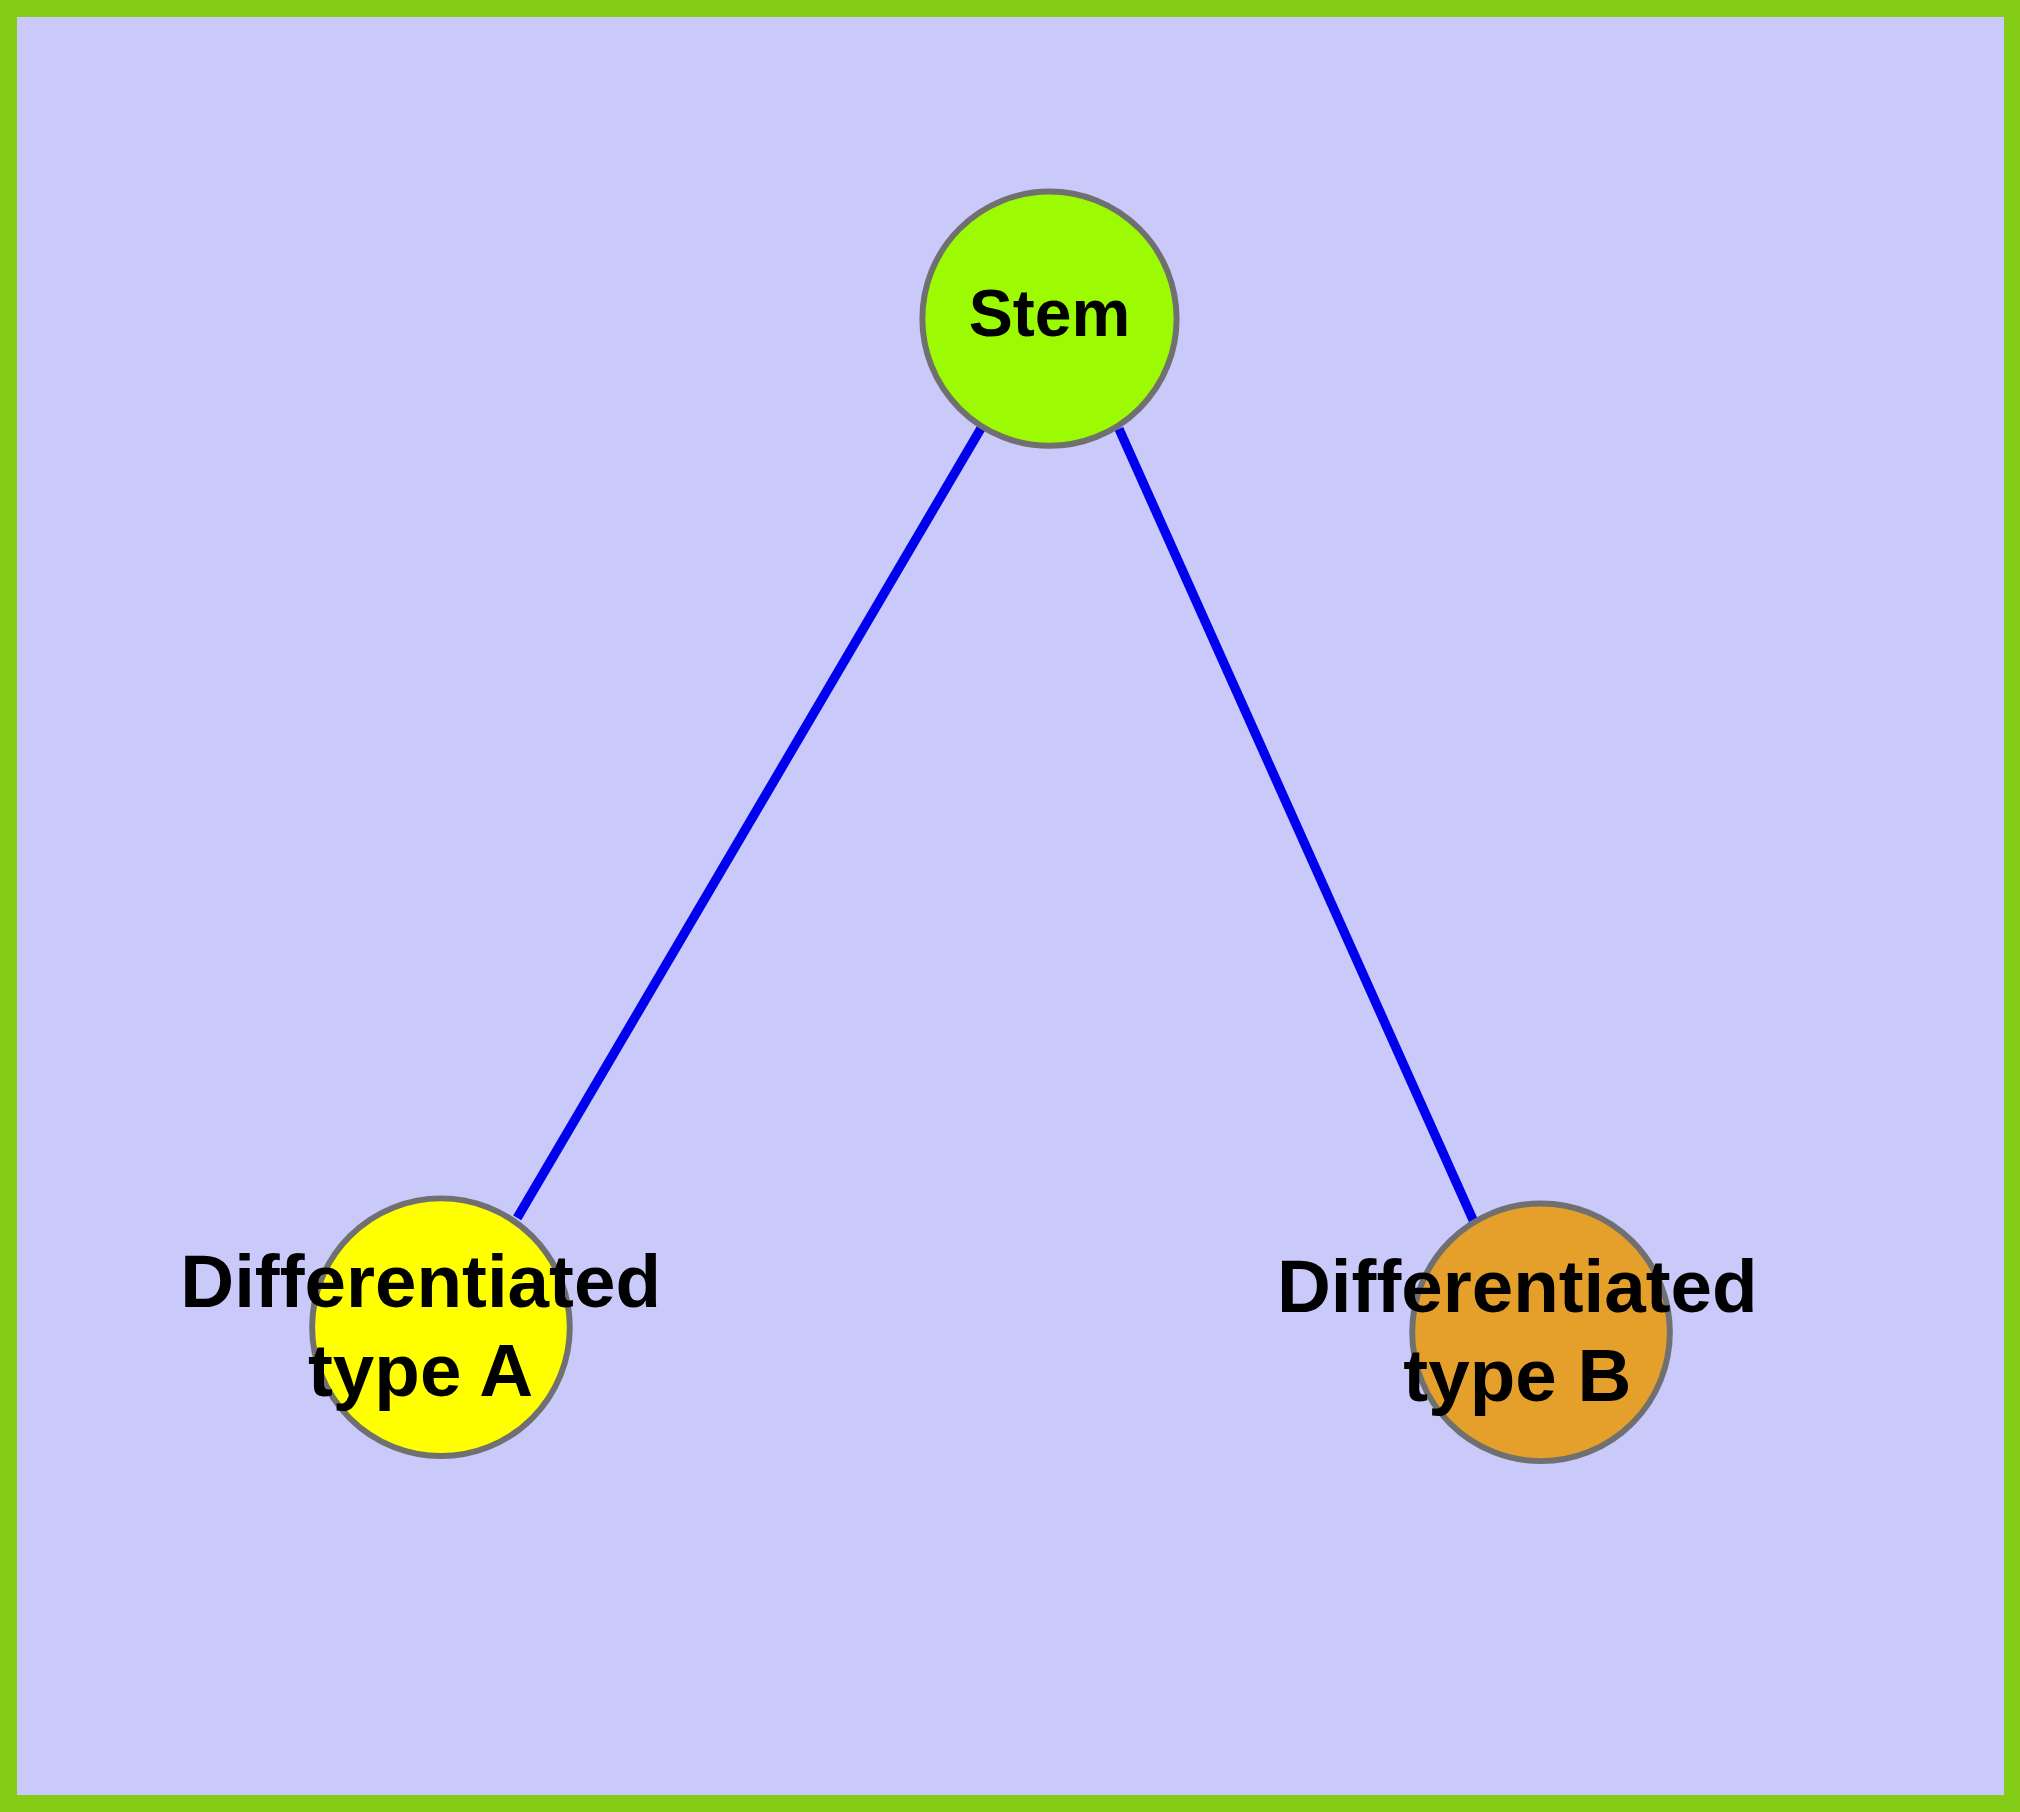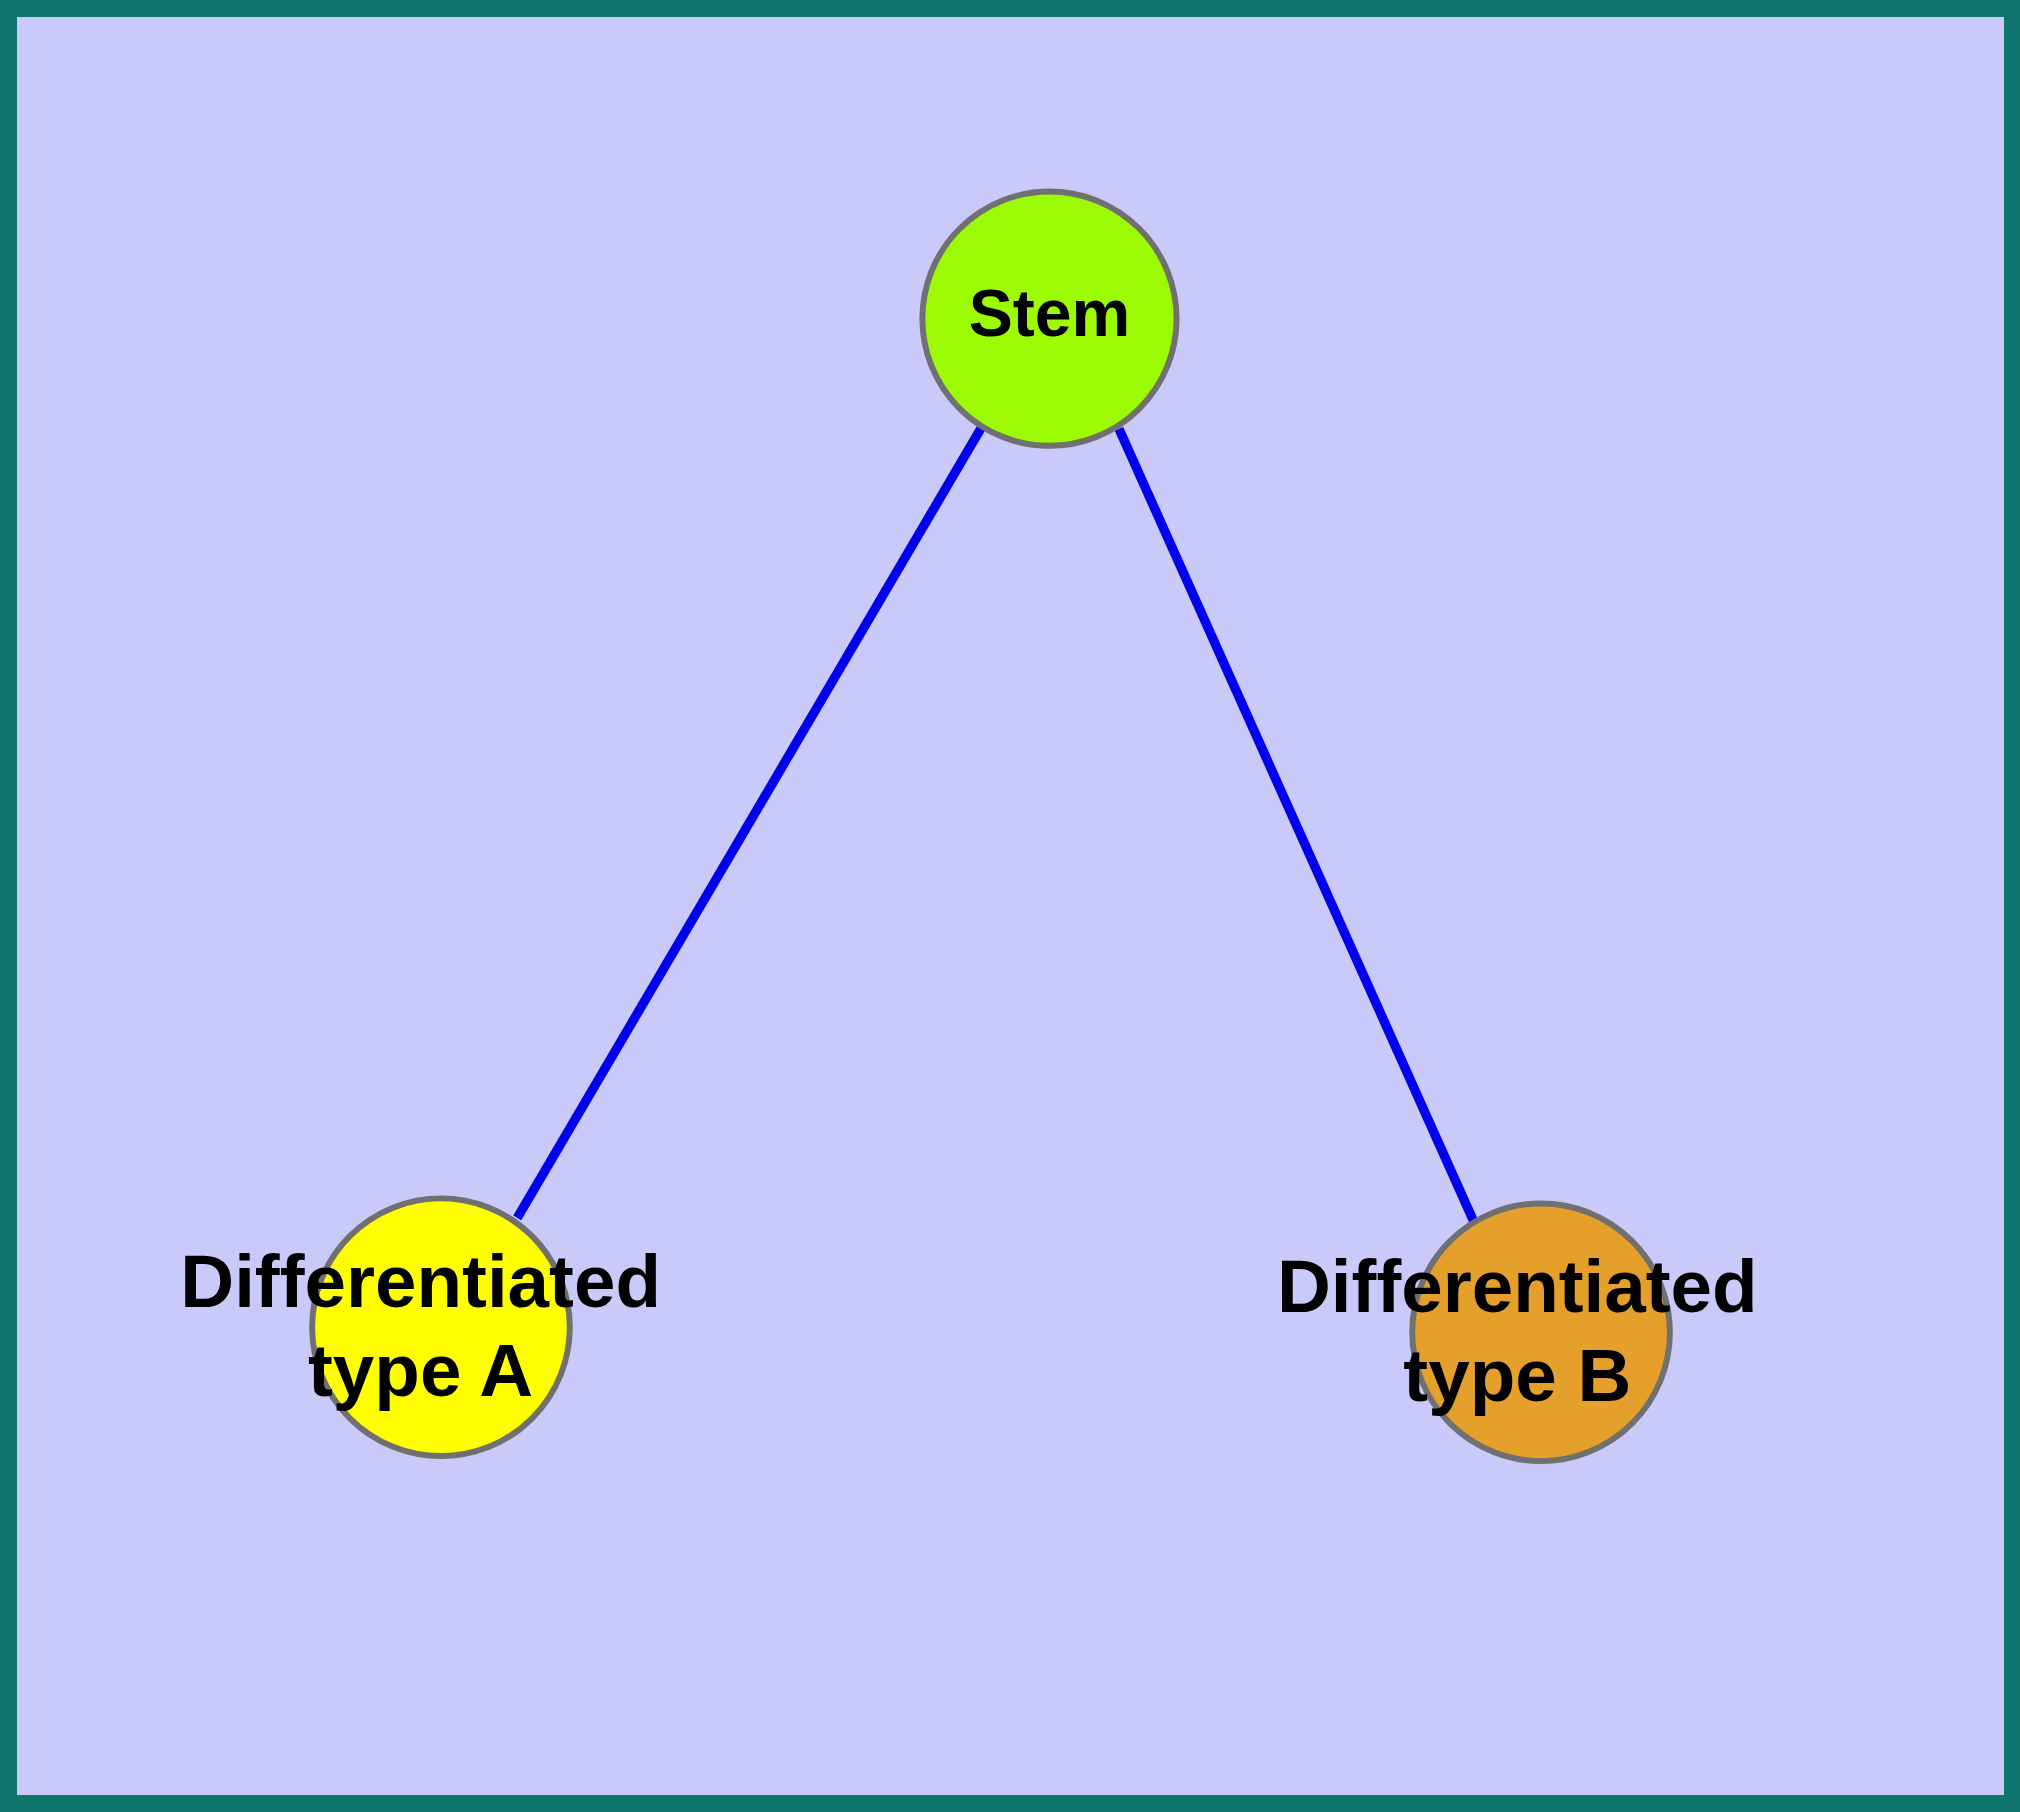--- a/index.html
+++ b/index.html
@@ -4,21 +4,21 @@
 <style>
   html, body {
     margin: 0;
     padding: 0;
     background: #ffffff;
   }
   #canvas {
     position: relative;
     width: 2021px;
     height: 1812px;
-    background: #0f766e;
+    background: #84cc16;
     overflow: hidden;
   }
   #plot-area {
     position: absolute;
     left: 17px;
     top: 17px;
     width: 1987px;
     height: 1778px;
     background: #c9c9fa;
   }

